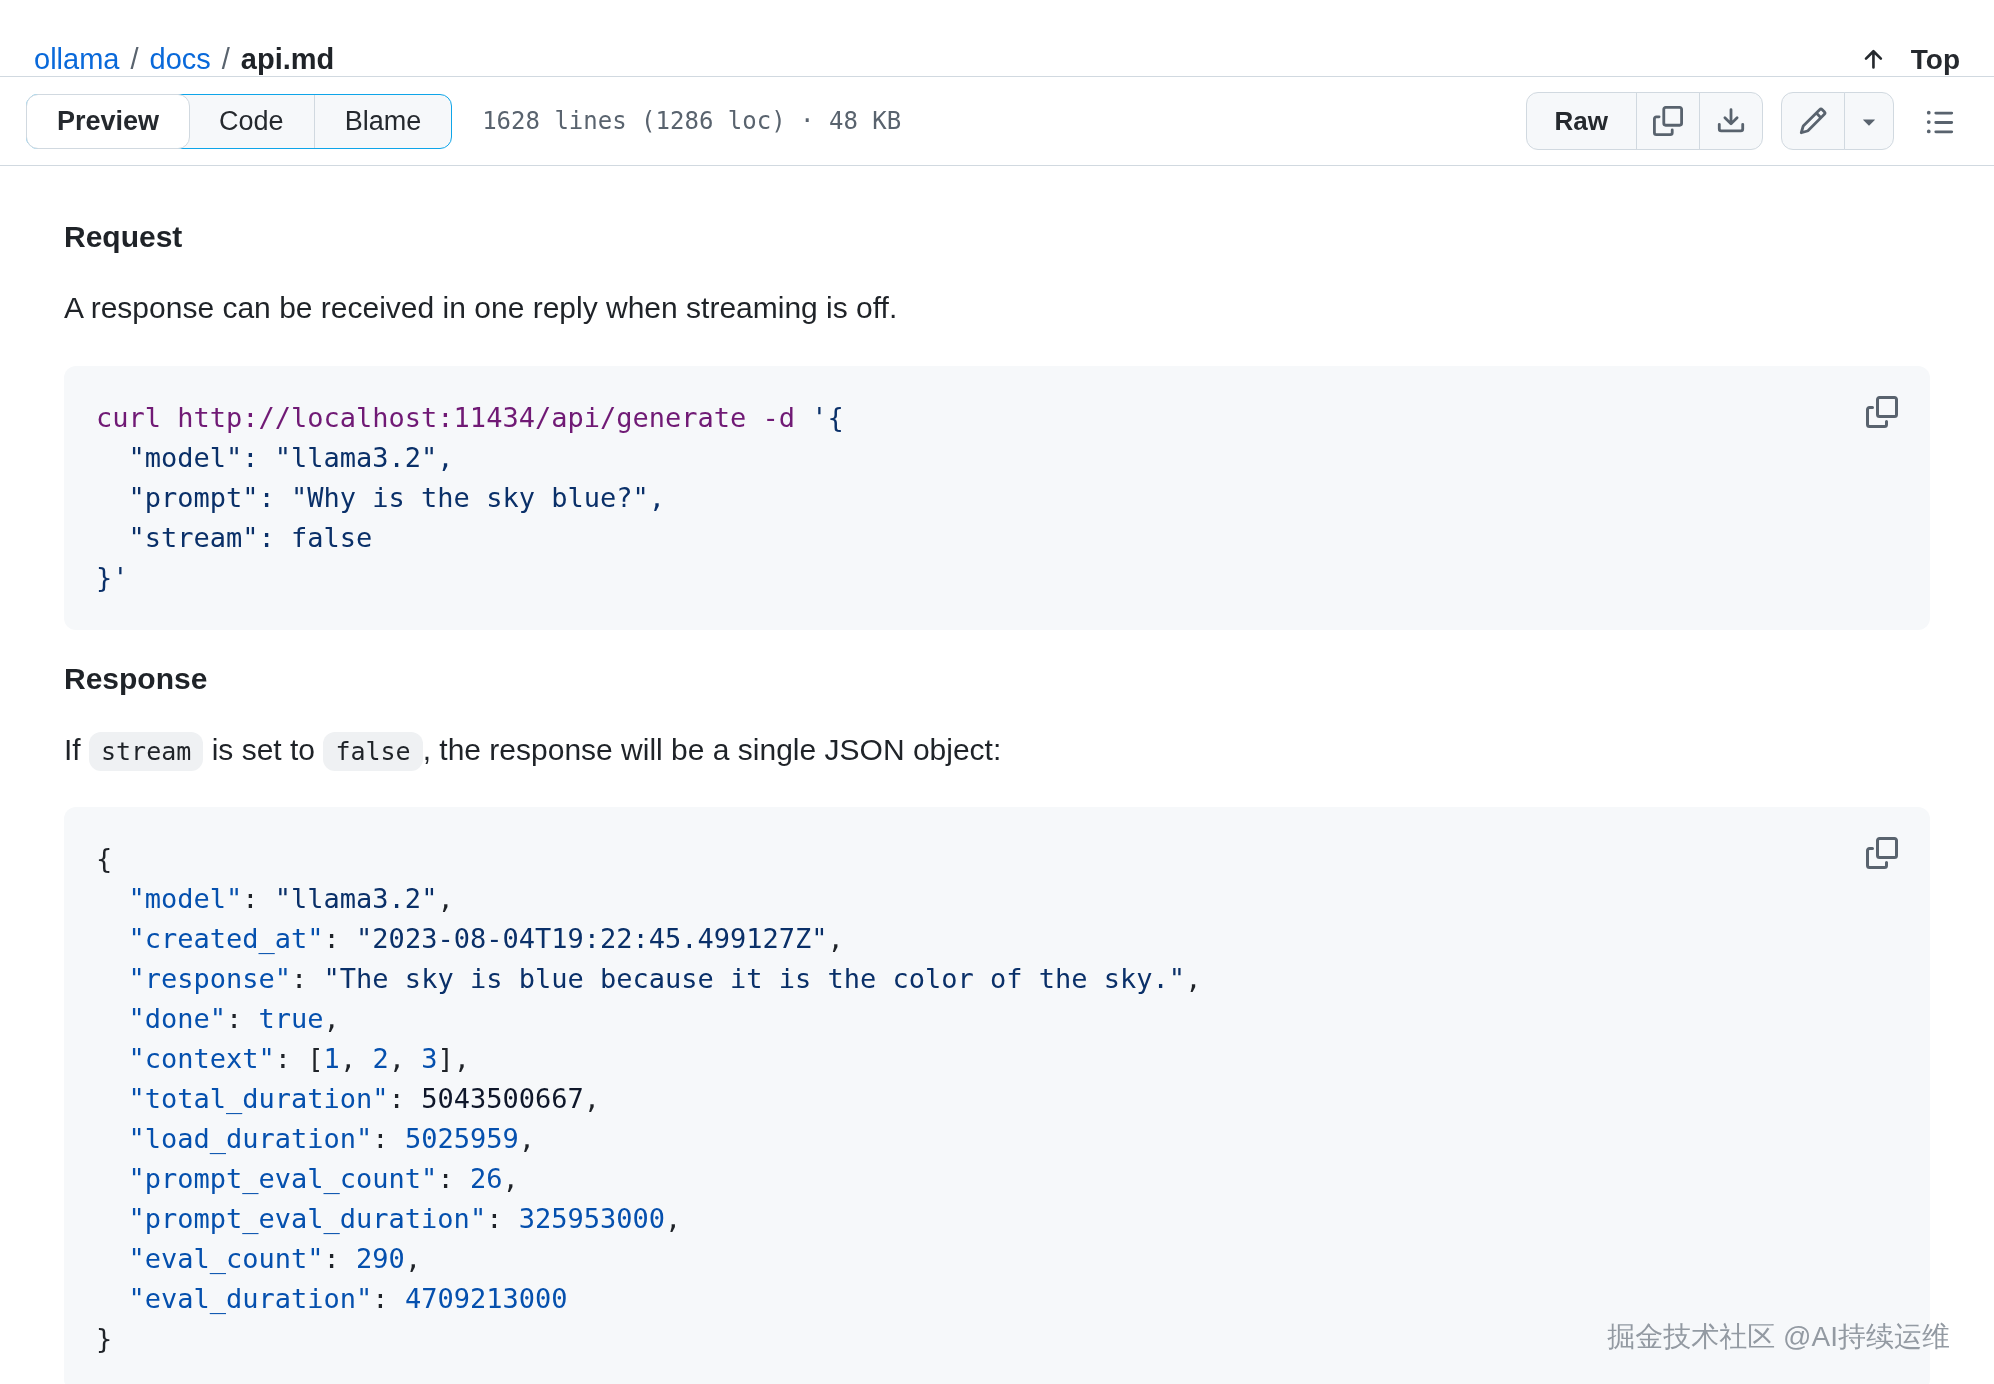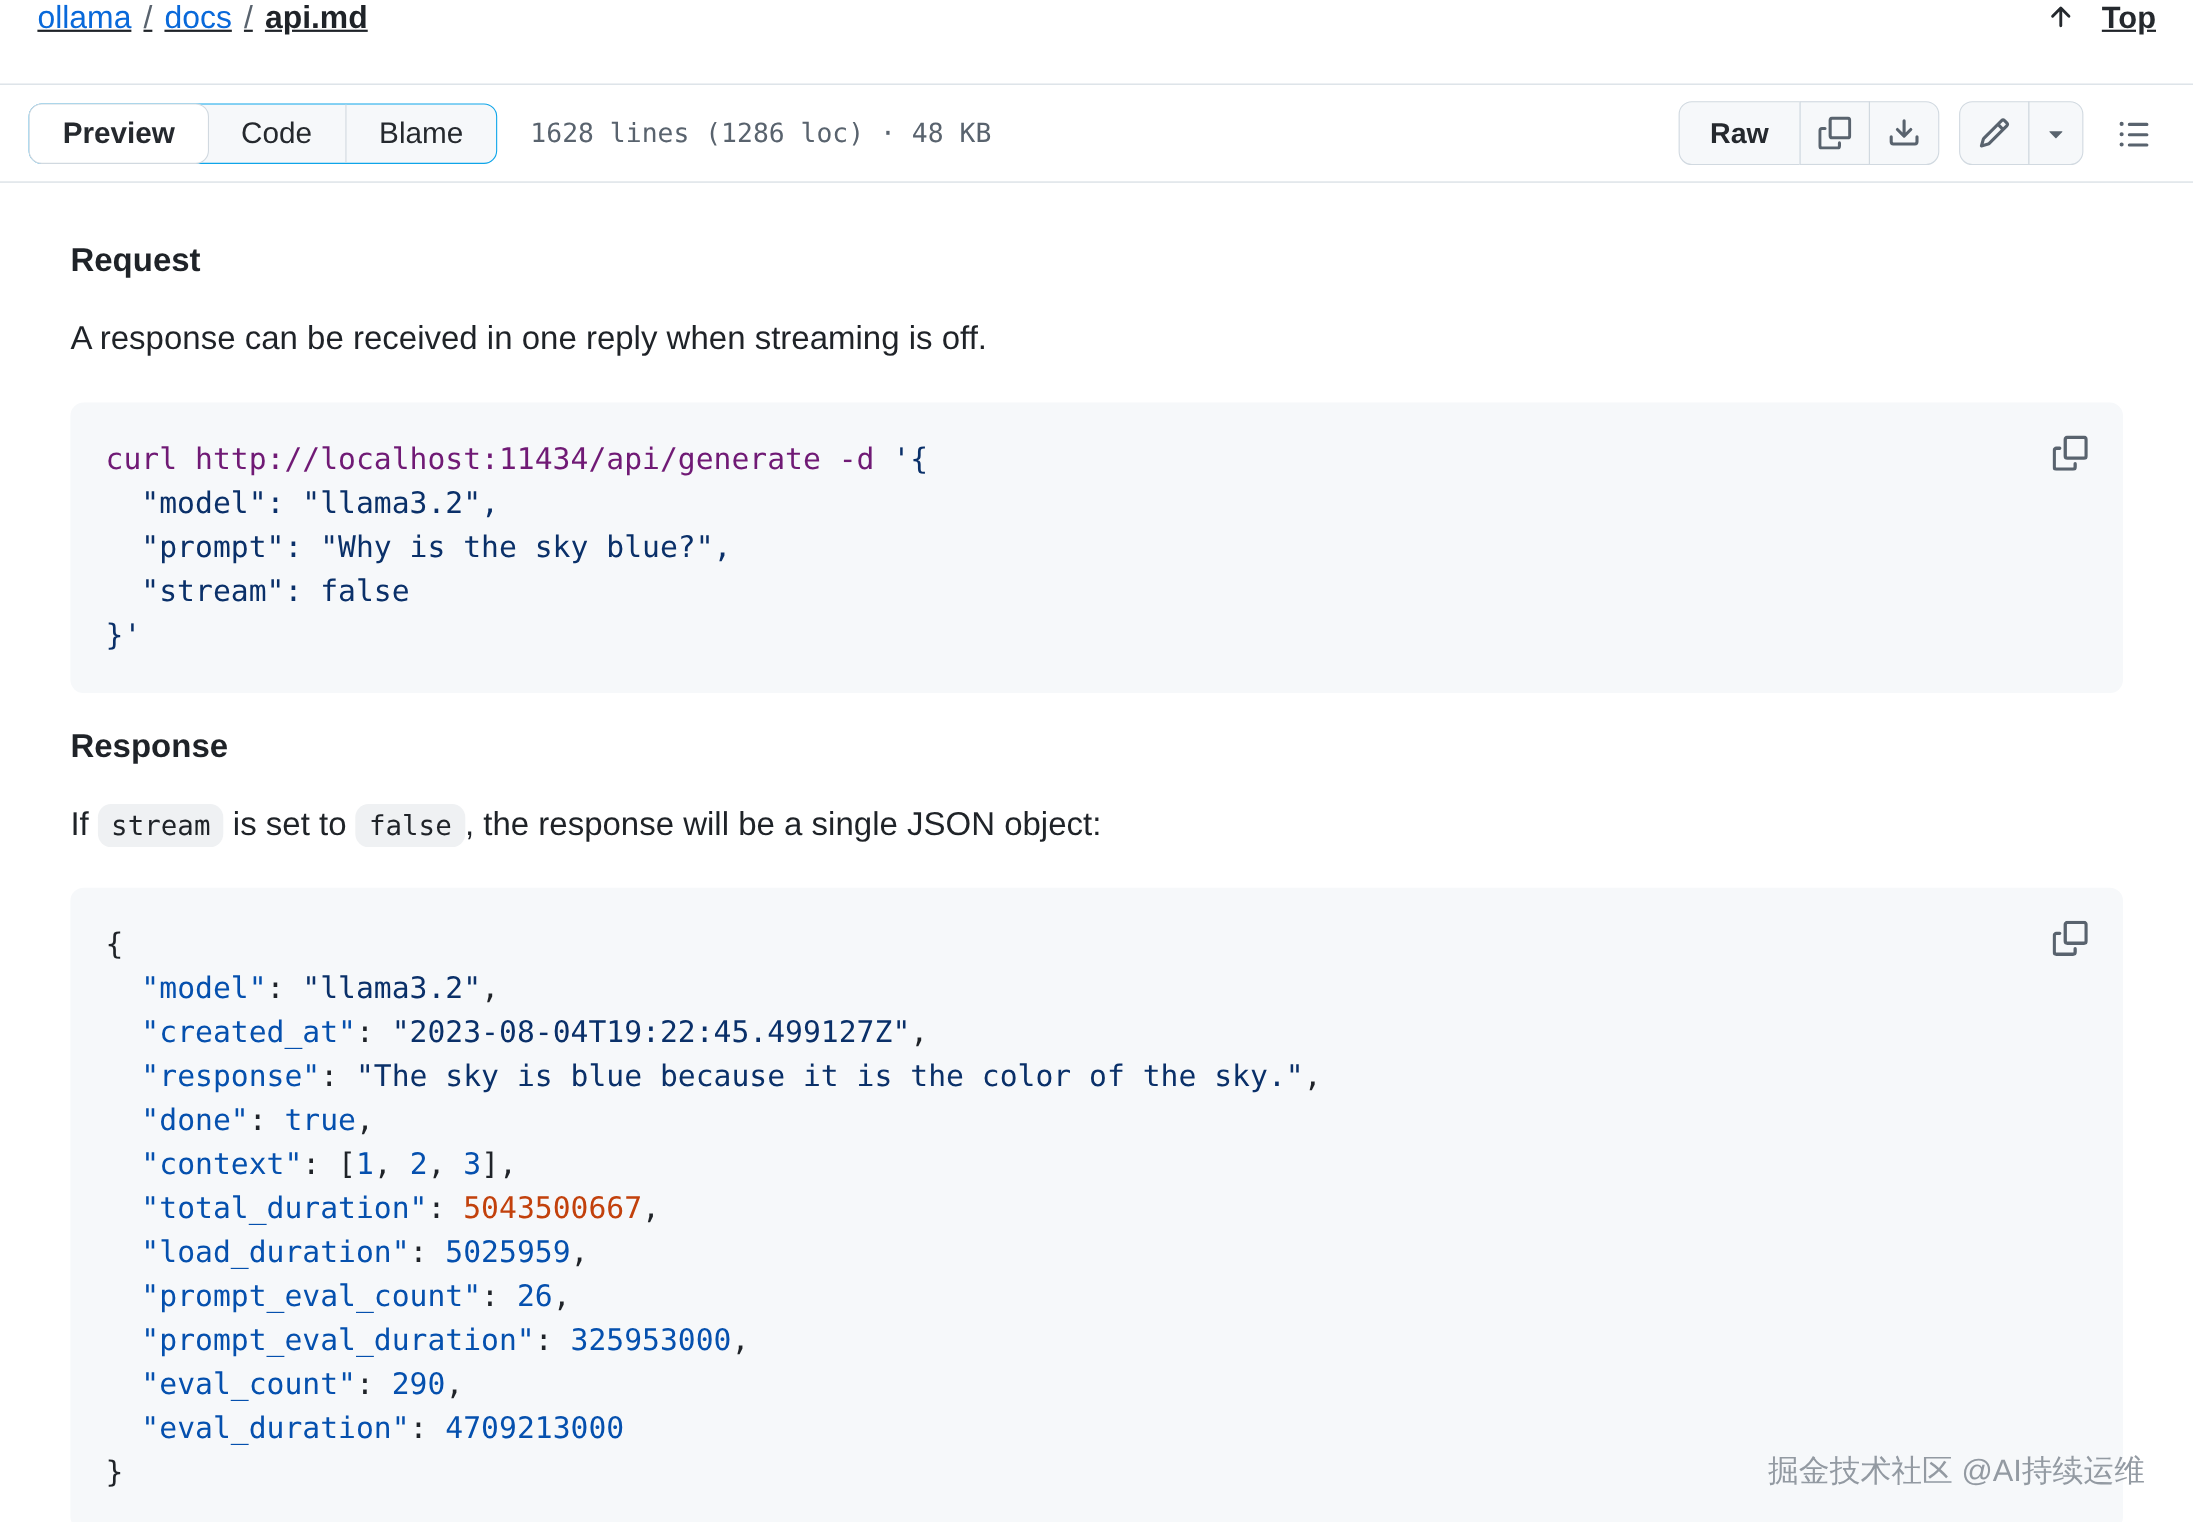--- a/index.html
+++ b/index.html
@@ -4,22 +4,22 @@
 <style>
   * { box-sizing: border-box; }
   html,body { margin:0; padding:0; }
   body {
     width:1994px; height:1384px; overflow:hidden; position:relative;
     background:#ffffff; color:#1f2328;
     font-family:"Liberation Sans", sans-serif;
   }
   
   .breadcrumb-row {
-    display:flex; align-items:flex-start; justify-content:space-between;
-    height:76px; padding:0 34px;text-decoration:underline;
+    display:flex; align-items:flex-end; justify-content:space-between;
+    height:76px; padding:0 34px;
   }
   .breadcrumb { font-size:29px; display:flex; align-items:center; }
   .crumb-link { color:#0969da; cursor:pointer; }
   .crumb-sep { color:#59636e; margin:0 11px; }
   .crumb-file { font-weight:700; color:#1f2328; }
   .top-btn {
     display:flex; align-items:center; gap:24px; border:none; background:transparent;
     font-family:inherit; font-size:28px; font-weight:600; color:#25292e; cursor:pointer; padding:0;
   }
   
@@ -185,21 +185,21 @@
   <h4 class="md-h">Response</h4>
   <p class="md-p"><span>If </span><code class="inline-code">stream</code><span> is set to </span><code class="inline-code">false</code><span>, the response will be a single JSON object:</span></p>
 
   <div class="codeblock">
     <pre><span style="color: rgb(31, 35, 40);">{</span>
 <span style="color: rgb(31, 35, 40);">  </span><span style="color: rgb(5, 80, 174);">"model"</span><span style="color: rgb(31, 35, 40);">: </span><span style="color: rgb(10, 48, 105);">"llama3.2"</span><span style="color: rgb(31, 35, 40);">,</span>
 <span style="color: rgb(31, 35, 40);">  </span><span style="color: rgb(5, 80, 174);">"created_at"</span><span style="color: rgb(31, 35, 40);">: </span><span style="color: rgb(10, 48, 105);">"2023-08-04T19:22:45.499127Z"</span><span style="color: rgb(31, 35, 40);">,</span>
 <span style="color: rgb(31, 35, 40);">  </span><span style="color: rgb(5, 80, 174);">"response"</span><span style="color: rgb(31, 35, 40);">: </span><span style="color: rgb(10, 48, 105);">"The sky is blue because it is the color of the sky."</span><span style="color: rgb(31, 35, 40);">,</span>
 <span style="color: rgb(31, 35, 40);">  </span><span style="color: rgb(5, 80, 174);">"done"</span><span style="color: rgb(31, 35, 40);">: </span><span style="color: rgb(5, 80, 174);">true</span><span style="color: rgb(31, 35, 40);">,</span>
 <span style="color: rgb(31, 35, 40);">  </span><span style="color: rgb(5, 80, 174);">"context"</span><span style="color: rgb(31, 35, 40);">: [</span><span style="color: rgb(5, 80, 174);">1</span><span style="color: rgb(31, 35, 40);">, </span><span style="color: rgb(5, 80, 174);">2</span><span style="color: rgb(31, 35, 40);">, </span><span style="color: rgb(5, 80, 174);">3</span><span style="color: rgb(31, 35, 40);">],</span>
-<span style="color: rgb(31, 35, 40);">  </span><span style="color: rgb(5, 80, 174);">"total_duration"</span><span style="color: rgb(31, 35, 40);">: </span><span style="color: #c2410c;">5043500667</span><span style="color: rgb(31, 35, 40);">,</span>
+<span style="color: rgb(31, 35, 40);">  </span><span style="color: rgb(5, 80, 174);">"total_duration"</span><span style="color: rgb(31, 35, 40);">: </span><span style="color: #0f172a;">5043500667</span><span style="color: rgb(31, 35, 40);">,</span>
 <span style="color: rgb(31, 35, 40);">  </span><span style="color: rgb(5, 80, 174);">"load_duration"</span><span style="color: rgb(31, 35, 40);">: </span><span style="color: rgb(5, 80, 174);">5025959</span><span style="color: rgb(31, 35, 40);">,</span>
 <span style="color: rgb(31, 35, 40);">  </span><span style="color: rgb(5, 80, 174);">"prompt_eval_count"</span><span style="color: rgb(31, 35, 40);">: </span><span style="color: rgb(5, 80, 174);">26</span><span style="color: rgb(31, 35, 40);">,</span>
 <span style="color: rgb(31, 35, 40);">  </span><span style="color: rgb(5, 80, 174);">"prompt_eval_duration"</span><span style="color: rgb(31, 35, 40);">: </span><span style="color: rgb(5, 80, 174);">325953000</span><span style="color: rgb(31, 35, 40);">,</span>
 <span style="color: rgb(31, 35, 40);">  </span><span style="color: rgb(5, 80, 174);">"eval_count"</span><span style="color: rgb(31, 35, 40);">: </span><span style="color: rgb(5, 80, 174);">290</span><span style="color: rgb(31, 35, 40);">,</span>
 <span style="color: rgb(31, 35, 40);">  </span><span style="color: rgb(5, 80, 174);">"eval_duration"</span><span style="color: rgb(31, 35, 40);">: </span><span style="color: rgb(5, 80, 174);">4709213000</span>
 <span style="color: rgb(31, 35, 40);">}</span>
 </pre>
     <button class="code-copy">
       <span style="display:flex">
         <svg class="icon" width="32" height="32" viewBox="0 0 16 16">

